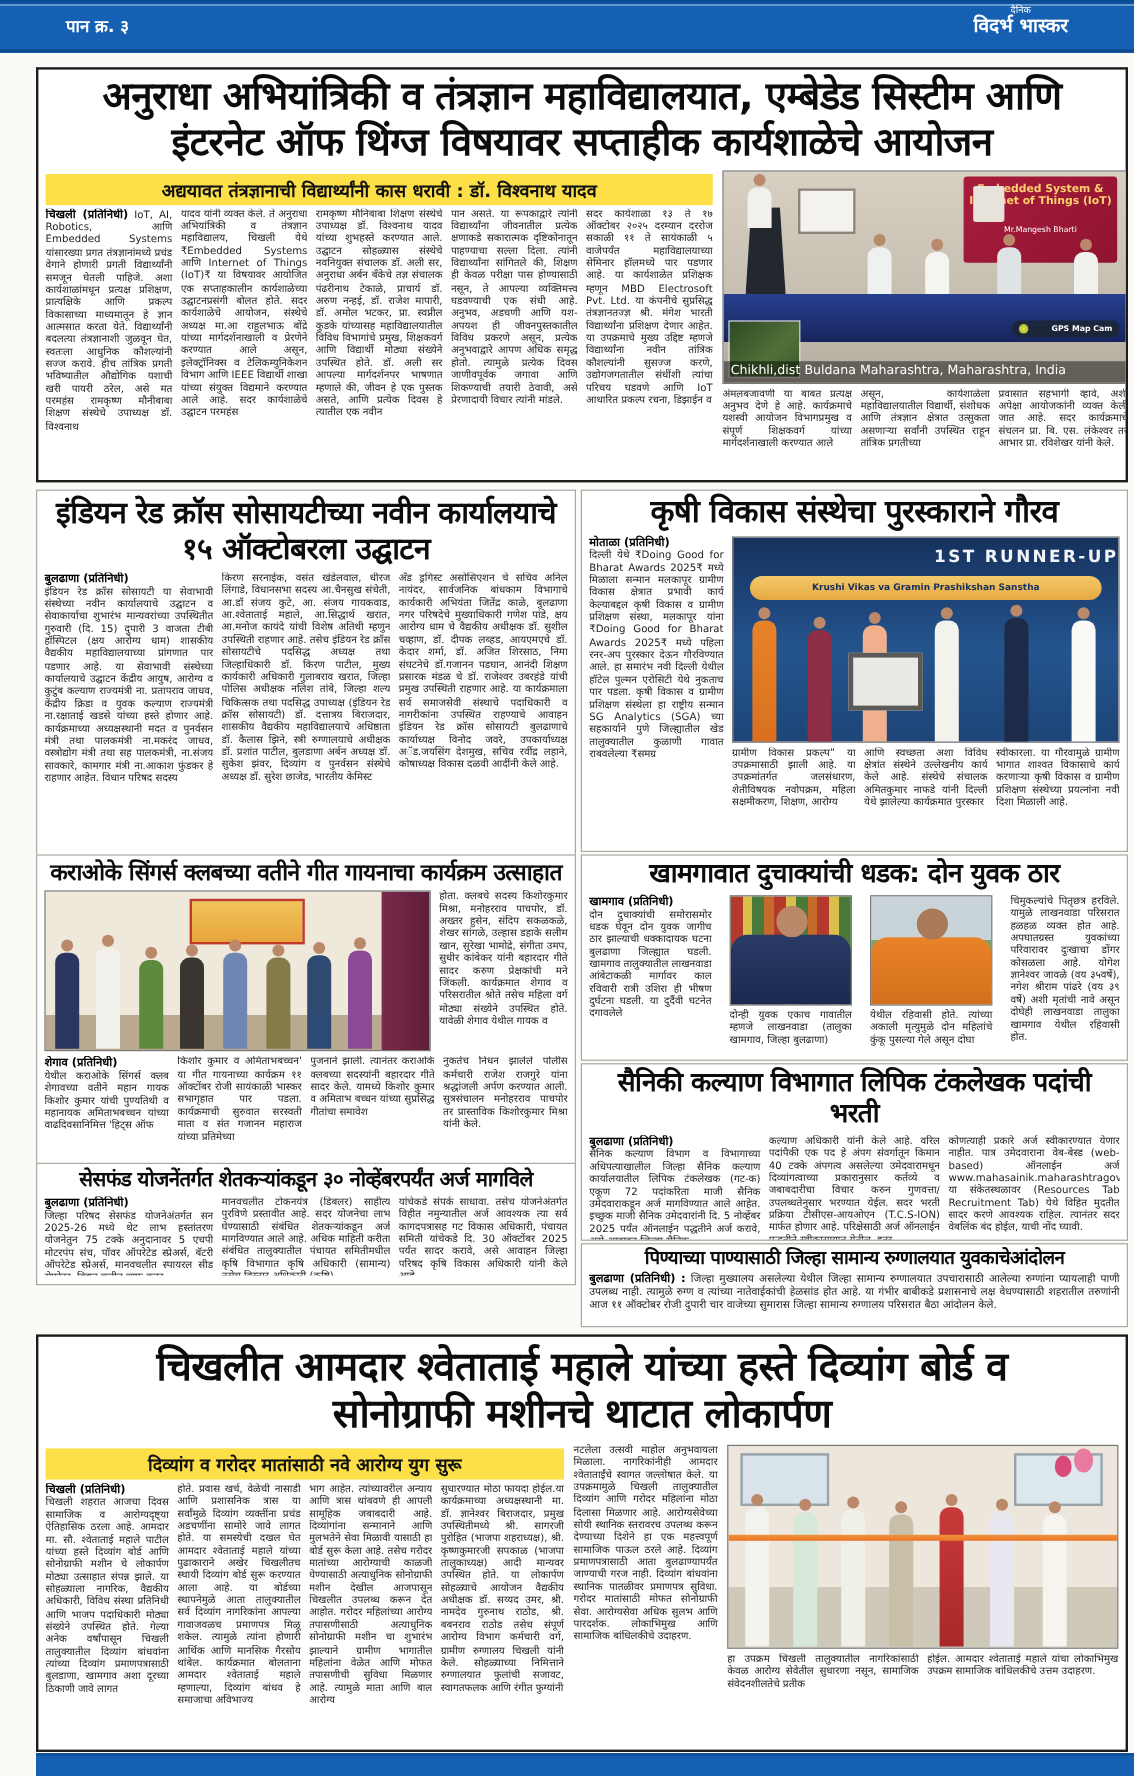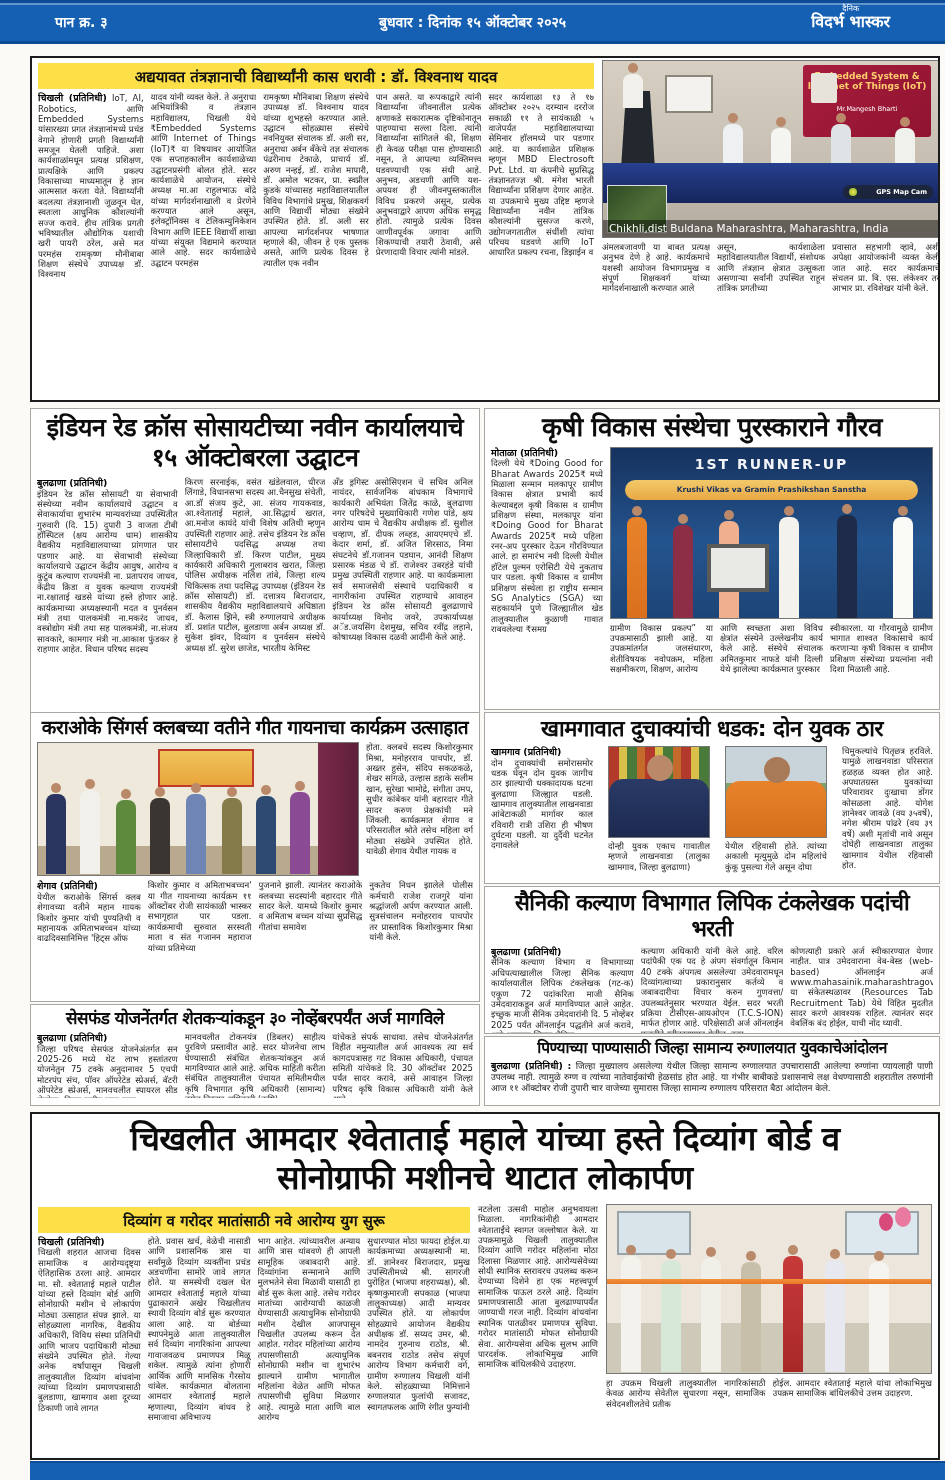--- a/index.html
+++ b/index.html
@@ -28,28 +28,28 @@
   .capline{font-size:8.5px;line-height:1.22;text-align:justify;color:#1d1d1d;}
   #footerbar{position:absolute;left:30px;right:0;bottom:0;height:17px;background:#1660b4;border-top:2px solid #0d4c94;}
 </style>
 </head>
 <body>
 
 <div id="page">
 
   <div id="topbar">
     <div class="pageno">पान क्र. ३</div>
-    <div class="date">बुधवार : दिनांक १५ ऑक्टोबर २०२५</div>
     <div class="mast">
       <span class="t">दैनिक</span>
       <span class="m">विदर्भ भास्कर</span>
     </div>
   </div>
 
   <div class="article box2" style="left:30px;top:56px;width:910px;height:346px;">
+    <div class="hl" style="font-size:32px;margin:2px 12px 4px;">अनुराधा अभियांत्रिकी व तंत्रज्ञान महाविद्यालयात, एम्बेडेड सिस्टीम आणि इंटरनेट ऑफ थिंग्ज विषयावर सप्ताहीक कार्यशाळेचे आयोजन</div>
     <div style="display:flex;gap:8px;">
       <div style="width:556px;flex:none;">
         <div class="subhead">अद्ययावत तंत्रज्ञानाची विद्यार्थ्यांनी कास धरावी : डॉ. विश्वनाथ यादव</div>
         <div class="cols" style="height:198px;">
           <div class="col body"><span class="byline">चिखली (प्रतिनिधी)</span> <span>IoT, AI, Robotics, आणि Embedded Systems यांसारख्या प्रगत तंत्रज्ञानांमध्ये प्रचंड वेगाने होणारी प्रगती विद्यार्थ्यांनी समजून घेतली पाहिजे. अशा कार्यशाळांमधून प्रत्यक्ष प्रशिक्षण, प्रात्यक्षिके आणि प्रकल्प विकासाच्या माध्यमातून हे ज्ञान आत्मसात करता येते. विद्यार्थ्यांनी बदलत्या तंत्रज्ञानाशी जुळवून घेत, स्वतःला आधुनिक कौशल्यांनी सज्ज करावे. हीच तांत्रिक प्रगती भविष्यातील औद्योगिक यशाची खरी पायरी ठरेल, असे मत परमहंस रामकृष्ण मौनीबाबा शिक्षण संस्थेचे उपाध्यक्ष डॉ. विश्वनाथ</span></div>
           <div class="col body">यादव यांनी व्यक्त केले. ते अनुराधा अभियांत्रिकी व तंत्रज्ञान महाविद्यालय, चिखली येथे ₹Embedded Systems आणि Internet of Things (IoT)₹ या विषयावर आयोजित एक सप्ताहकालीन कार्यशाळेच्या उद्घाटनप्रसंगी बोलत होते. सदर कार्यशाळेचे आयोजन, संस्थेचे अध्यक्ष मा.आ राहुलभाऊ बोंद्रे यांच्या मार्गदर्शनाखाली व प्रेरणेने करण्यात आले असून, इलेक्ट्रॉनिक्स व टेलिकम्युनिकेशन विभाग आणि IEEE विद्यार्थी शाखा यांच्या संयुक्त विद्यमाने करण्यात आले आहे. सदर कार्यशाळेचे उद्घाटन परमहंस</div>
           <div class="col body">रामकृष्ण मौनिबाबा शिक्षण संस्थेचे उपाध्यक्ष डॉ. विश्वनाथ यादव यांच्या शुभहस्ते करण्यात आले. उद्घाटन सोहळ्यास संस्थेचे नवनियुक्त संचालक डॉ. अली सर, अनुराधा अर्बन बँकेचे तज्ञ संचालक पंढरीनाथ टेकाळे, प्राचार्य डॉ. अरुण नन्हई, डॉ. राजेश मापारी, डॉ. अमोल भटकर, प्रा. स्वप्नील कुडके यांच्यासह महाविद्यालयातील विविध विभागांचे प्रमुख, शिक्षकवर्ग आणि विद्यार्थी मोठ्या संख्येने उपस्थित होते. डॉ. अली सर आपल्या मार्गदर्शनपर भाषणात म्हणाले की, जीवन हे एक पुस्तक असते, आणि प्रत्येक दिवस हे त्यातील एक नवीन</div>
           <div class="col body">पान असते. या रूपकाद्वारे त्यांनी विद्यार्थ्यांना जीवनातील प्रत्येक क्षणाकडे सकारात्मक दृष्टिकोनातून पाहण्याचा सल्ला दिला. त्यांनी विद्यार्थ्यांना सांगितले की, शिक्षण ही केवळ परीक्षा पास होण्यासाठी नसून, ते आपल्या व्यक्तिमत्त्व घडवण्याची एक संधी आहे. अनुभव, अडचणी आणि यश-अपयश ही जीवनपुस्तकातील विविध प्रकरणे असून, प्रत्येक अनुभवाद्वारे आपण अधिक समृद्ध होतो. त्यामुळे प्रत्येक दिवस जाणीवपूर्वक जगावा आणि शिकण्याची तयारी ठेवावी, असे प्रेरणादायी विचार त्यांनी मांडले.</div>
           <div class="col body">सदर कार्यशाळा १३ ते १७ ऑक्टोबर २०२५ दरम्यान दररोज सकाळी ११ ते सायंकाळी ५ वाजेपर्यंत महाविद्यालयाच्या सेमिनार हॉलमध्ये पार पडणार आहे. या कार्यशाळेत प्रशिक्षक म्हणून MBD Electrosoft Pvt. Ltd. या कंपनीचे सुप्रसिद्ध तंत्रज्ञानतज्ज्ञ श्री. मंगेश भारती विद्यार्थ्यांना प्रशिक्षण देणार आहेत. या उपक्रमाचे मुख्य उद्दिष्ट म्हणजे विद्यार्थ्यांना नवीन तांत्रिक कौशल्यांनी सुसज्ज करणे, उद्योगजगतातील संधींशी त्यांचा परिचय घडवणे आणि IoT आधारित प्रकल्प रचना, डिझाईन व</div>
         </div>
@@ -112,21 +112,21 @@
 
   <div class="article" style="left:484px;top:408px;width:456px;height:302px;">
     <div class="hl" style="font-size:26px;margin:1px 4px 4px;">कृषी विकास संस्थेचा पुरस्काराने गौरव</div>
     <div style="display:flex;gap:7px;">
       <div style="width:112px;flex:none;" class="body">
         <span class="byline">मोताळा (प्रतिनिधी)</span><br>
         <span>दिल्ली येथे ₹Doing Good for Bharat Awards 2025₹ मध्ये मिळाला सन्मान मलकापूर ग्रामीण विकास क्षेत्रात प्रभावी कार्य केल्याबद्दल कृषी विकास व ग्रामीण प्रशिक्षण संस्था, मलकापूर यांना ₹Doing Good for Bharat Awards 2025₹ मध्ये पहिला रनर-अप पुरस्कार देऊन गौरविण्यात आले. हा समारंभ नवी दिल्ली येथील हॉटेल पुल्मन एरोसिटी येथे नुकताच पार पडला. कृषी विकास व ग्रामीण प्रशिक्षण संस्थेला हा राष्ट्रीय सन्मान SG Analytics (SGA) च्या सहकार्याने पुणे जिल्ह्यातील खेड तालुक्यातील कुळाणी गावात राबवलेल्या ₹समग्र</span>
       </div>
       <div style="flex:1;">
         <div class="photo" style="width:100%;height:172px;background:linear-gradient(#16325e,#24548e 55%,#1d4577);">
-          <div style="position:absolute;left:0;top:8px;width:100%;text-align:center;color:#f2f4f8;font-weight:bold;font-size:14px;letter-spacing:2px;">1ST RUNNER-UP</div>
+          <div style="position:absolute;left:0;top:8px;width:100%;text-align:right;color:#f2f4f8;font-weight:bold;font-size:14px;letter-spacing:2px;">1ST RUNNER-UP</div>
           <div style="position:absolute;left:14px;top:32px;right:14px;height:20px;background:linear-gradient(#f3c96a,#e8a844);border-radius:10px;color:#15305c;font-weight:bold;font-size:7.5px;text-align:center;line-height:20px;">Krushi Vikas va Gramin Prashikshan Sanstha</div>
           <div class="person" style="left:16px;top:58px;">
               <i class="ph"></i>
               <i class="pb" style="height:104px;background:linear-gradient(#e8832a,#d96f1e);"></i>
             </div>
           <div class="person" style="left:62px;top:66px;">
               <i class="ph"></i>
               <i class="pb" style="height:96px;background:#8e2d46;"></i>
             </div>
           <div class="person" style="left:108px;top:62px;">
@@ -232,21 +232,21 @@
 
   <div class="article" style="left:484px;top:886px;width:456px;height:148px;">
     <div class="hl" style="font-size:22px;margin:1px 4px 4px;">सैनिकी कल्याण विभागात लिपिक टंकलेखक पदांची भरती</div>
     <div class="cols" style="height:108px;">
       <div class="col body"><span class="byline">बुलढाणा (प्रतिनिधी)</span><br><span>सैनिक कल्याण विभाग व विभागाच्या अधिपत्याखालील जिल्हा सैनिक कल्याण कार्यालयातील लिपिक टंकलेखक (गट-क) एकूण 72 पदांकरिता माजी सैनिक उमेदवाराकडून अर्ज मागविण्यात आले आहेत. इच्छुक माजी सैनिक उमेदवारांनी दि. 5 नोव्हेंबर 2025 पर्यंत ऑनलाईन पद्धतीने अर्ज करावे, असे आवाहन जिल्हा सैनिक</span></div>
       <div class="col body">कल्याण अधिकारी यांनी केले आहे. वरिल पदांपैकी एक पद हे अंपग संवर्गातून किमान 40 टक्के अंपगत्व असलेल्या उमेदवारामधून दिव्यांगत्वाच्या प्रकारानुसार कर्तव्ये व जबाबदारीचा विचार करुन गुणवत्ता/उपलब्धतेनुसार भरण्यात येईल. सदर भरती प्रक्रिया टीसीएस-आयओएन (T.C.S-ION) मार्फत होणार आहे. परिक्षेसाठी अर्ज ऑनलाईन पद्धतीने स्वीकारण्यात येतील. इतर</div>
       <div class="col body">कोणत्याही प्रकारे अर्ज स्वीकारण्यात येणार नाहीत. पात्र उमेदवाराना वेब-बेस्ड (web-based) ऑनलाईन अर्ज www.mahasainik.maharashtragov.in या संकेतस्थळावर (Resources Tab Recruitment Tab) येथे विहित मुदतीत सादर करणे आवश्यक राहिल. त्यानंतर सदर वेबलिंक बंद होईल, याची नोंद घ्यावी.</div>
     </div>
   </div>
 
-  <div class="article" style="left:30px;top:1004px;width:450px;height:102px;">
+  <div class="article" style="left:30px;top:969px;width:450px;height:102px;">
     <div class="hl" style="font-size:17px;margin:1px 2px 4px;">सेसफंड योजनेंतर्गत शेतकऱ्यांकडून ३० नोव्हेंबरपर्यंत अर्ज मागविले</div>
     <div class="cols" style="height:66px;">
       <div class="col body"><span class="byline">बुलढाणा (प्रतिनिधी)</span><br><span>जिल्हा परिषद सेसफंड योजनेअंतर्गत सन 2025-26 मध्ये थेट लाभ हस्तांतरण योजनेतुन 75 टक्के अनुदानावर 5 एचपी मोटरपंप संच, पॉवर ऑपरेटेड स्प्रेअर्स, बॅटरी ऑपरेटेड स्प्रेअर्स, मानवचलीत स्पायरल सीड सेपरेटर, विद्युत चलीत चाफ कटर,</span></div>
       <div class="col body">मानवचलीत टोकनयंत्र (डिबलर) साहीत्य पुरविणे प्रस्तावीत आहे. सदर योजनेचा लाभ घेण्यासाठी संबंधित शेतकऱ्यांकडून अर्ज मागविण्यात आले आहे. अधिक माहिती करीता संबंधित तालुक्यातील पंचायत समितीमधील कृषि विभागात कृषि अधिकारी (सामान्य) तसेच विस्तार अधिकारी (कृषि)</div>
       <div class="col body">यांचेकडे संपर्क साधावा. तसेच योजनेअंतर्गत विहीत नमुन्यातील अर्ज आवश्यक त्या सर्व कागदपत्रासह गट विकास अधिकारी, पंचायत समिती यांचेकडे दि. 30 ऑक्टोंबर 2025 पर्यंत सादर करावे, असे आवाहन जिल्हा परिषद कृषि विकास अधिकारी यांनी केले आहे.</div>
     </div>
   </div>
 
   <div class="article" style="left:484px;top:1036px;width:456px;height:70px;">
     <div class="hl" style="font-size:15.5px;margin:0 2px 3px;">पिण्याच्या पाण्यासाठी जिल्हा सामान्य रुग्णालयात युवकाचेआंदोलन</div>

